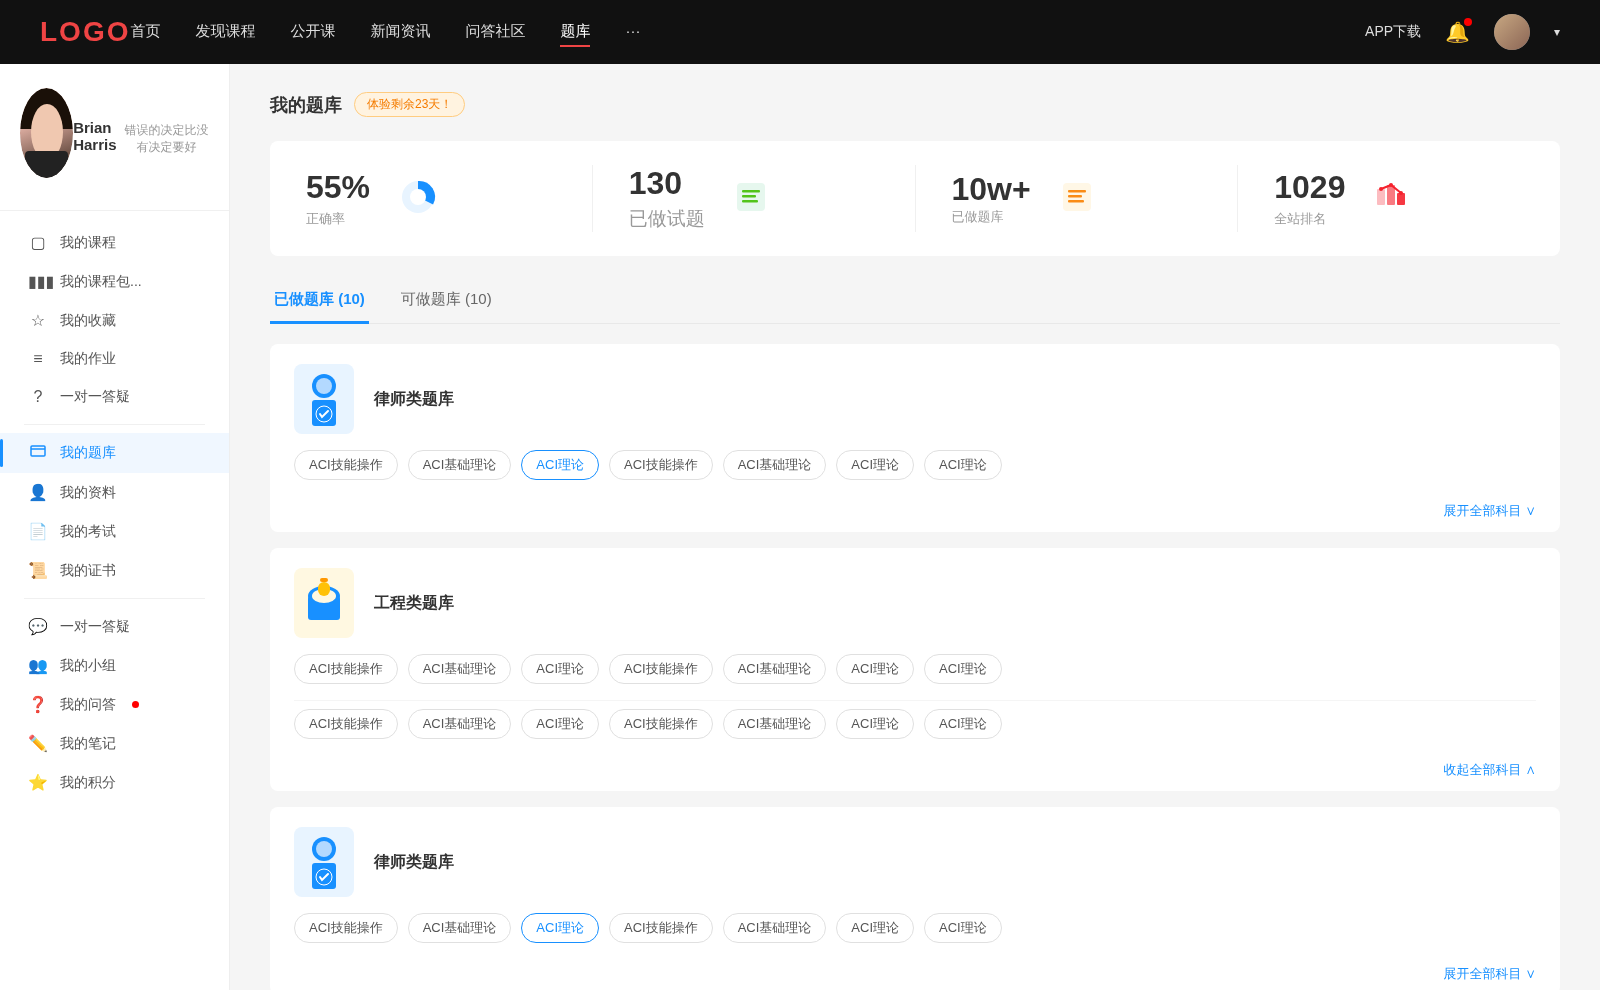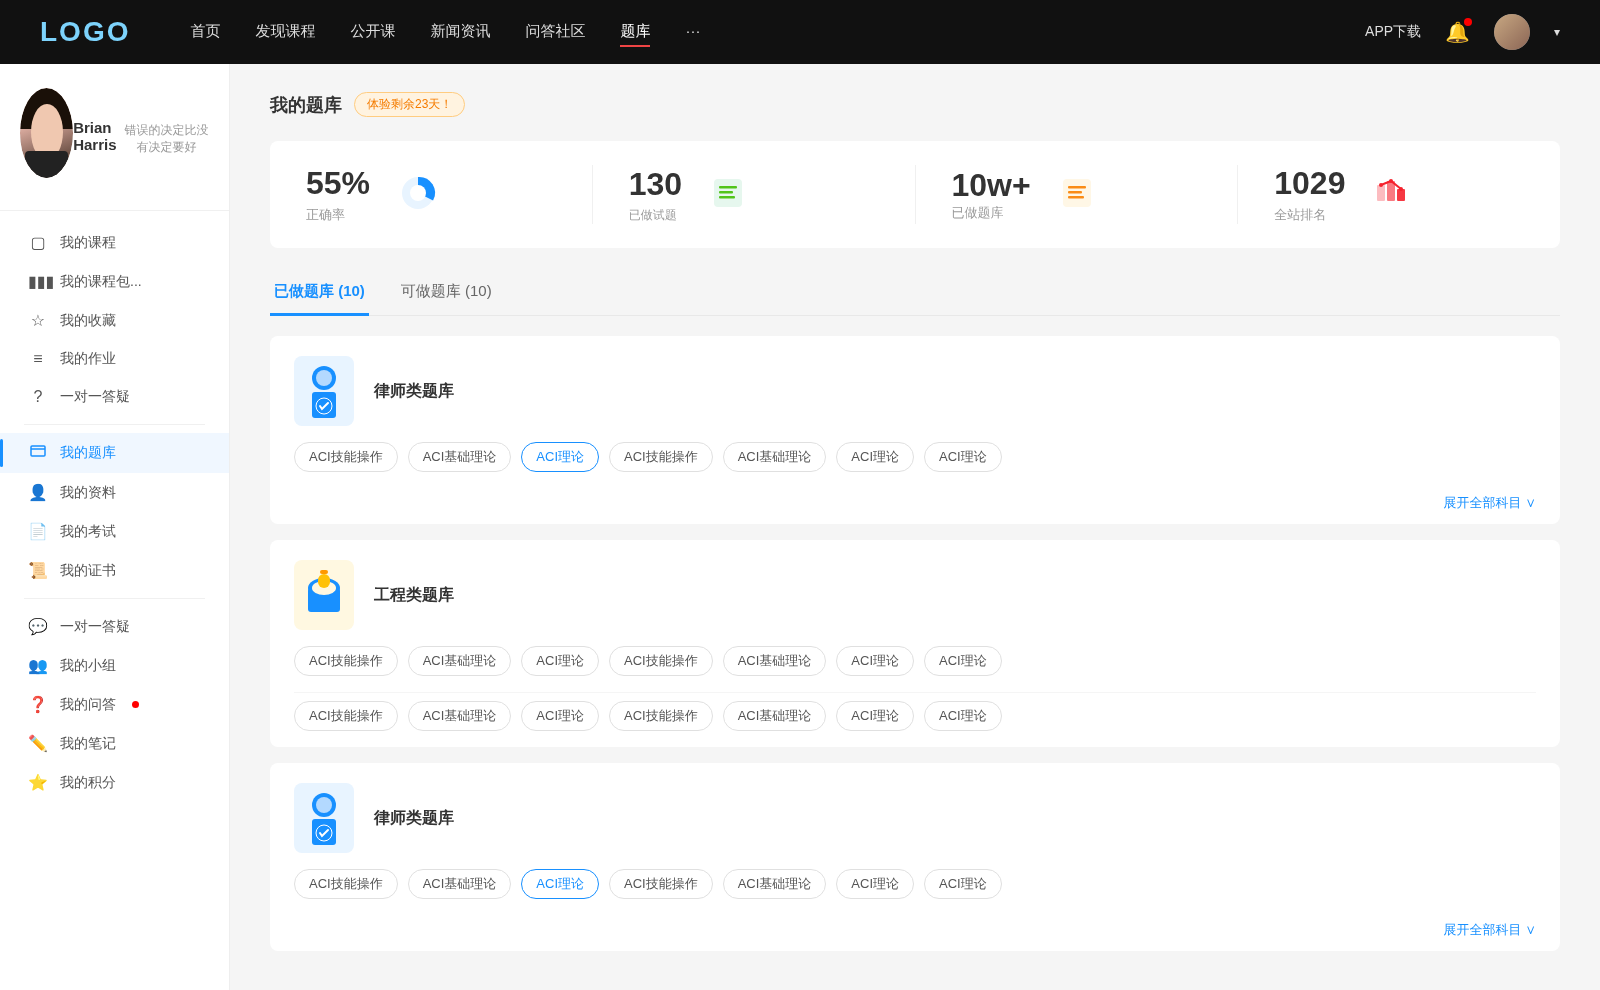--- a/index.html
+++ b/index.html
@@ -1,20 +1,20 @@
 <!DOCTYPE html>
 <html><head>
   <meta charset="utf-8">
   <style>
     * { box-sizing: border-box; margin: 0; padding: 0; }
     body { font-family: "PingFang SC", "Microsoft YaHei", sans-serif; background: #f5f5f5; color: #333; }
 
     
     .nav { background: #111; height: 64px; display: flex; align-items: center; padding: 0 40px; gap: 0; position: relative; }
-    .nav-logo { color: #7dd3fc; font-size: 28px; font-weight: 900; letter-spacing: 2px; margin-right: 60px; }
+    .nav-logo { color: #ef4444; font-size: 28px; font-weight: 900; letter-spacing: 2px; }
     .nav-links { display: flex; gap: 35px; flex: 1; }
     .nav-link { color: #ddd; font-size: 15px; cursor: pointer; text-decoration: none; padding: 4px 0; }
     .nav-link.active { color: #fff; border-bottom: 2px solid #ef4444; }
     .nav-right { display: flex; align-items: center; gap: 24px; margin-left: auto; }
     .nav-download { color: #ddd; font-size: 14px; cursor: pointer; }
     .nav-bell { position: relative; cursor: pointer; }
     .nav-bell-icon { color: #ddd; font-size: 20px; }
     .nav-bell-dot { width: 8px; height: 8px; background: red; border-radius: 50%; position: absolute; top: -2px; right: -2px; }
     .nav-avatar { width: 36px; height: 36px; border-radius: 50%; background: #888; overflow: hidden; cursor: pointer; }
     .nav-chevron { color: #ddd; font-size: 12px; cursor: pointer; }
@@ -196,21 +196,21 @@
           <svg width="40" height="40" viewBox="0 0 40 40">
             <circle cx="20" cy="20" r="16" fill="#e8f4ff"></circle>
             <path d="M20 20 L20 4 A16 16 0 0 1 35.1 27.6 Z" fill="#1890ff"></path>
             <circle cx="20" cy="20" r="8" fill="#fff"></circle>
           </svg>
         </div>
       </div>
       <div class="stat-item">
         <div>
           <div style="font-size:32px;font-weight:700;">130</div>
-          <div style="font-size:12px;color:#999;margin-top:4px;">已做试题</div>
+          <div style="font-size:19px;color:#999;margin-top:4px;">已做试题</div>
         </div>
         <div style="margin-left:12px;">
           <svg width="36" height="36" viewBox="0 0 36 36">
             <rect x="4" y="4" width="28" height="28" rx="4" fill="#e6f7ee"></rect>
             <rect x="9" y="11" width="18" height="2.5" rx="1" fill="#52c41a"></rect>
             <rect x="9" y="16" width="14" height="2.5" rx="1" fill="#52c41a"></rect>
             <rect x="9" y="21" width="16" height="2.5" rx="1" fill="#52c41a"></rect>
           </svg>
         </div>
       </div>
@@ -302,20 +302,21 @@
       <div class="bank-divider"></div>
       <div class="bank-tags" style="margin-top:8px;">
         <span class="tag">ACI技能操作</span>
         <span class="tag">ACI基础理论</span>
         <span class="tag">ACI理论</span>
         <span class="tag">ACI技能操作</span>
         <span class="tag">ACI基础理论</span>
         <span class="tag">ACI理论</span>
         <span class="tag">ACI理论</span>
       </div>
+      <div class="bank-footer bank-footer-collapse">收起全部科目 ∧</div>
     </div>
 
     <div class="bank-card">
       <div class="bank-card-header">
         <div class="bank-icon">
           <svg width="48" height="58" viewBox="0 0 48 58">
             <circle cx="24" cy="16" r="12" fill="#1890ff"></circle>
             <rect x="12" y="30" width="24" height="26" rx="3" fill="#1890ff"></rect>
             <circle cx="24" cy="16" r="8" fill="#b3d9ff"></circle>
             <circle cx="24" cy="44" r="8" fill="#1890ff" stroke="#fff" stroke-width="1"></circle>

